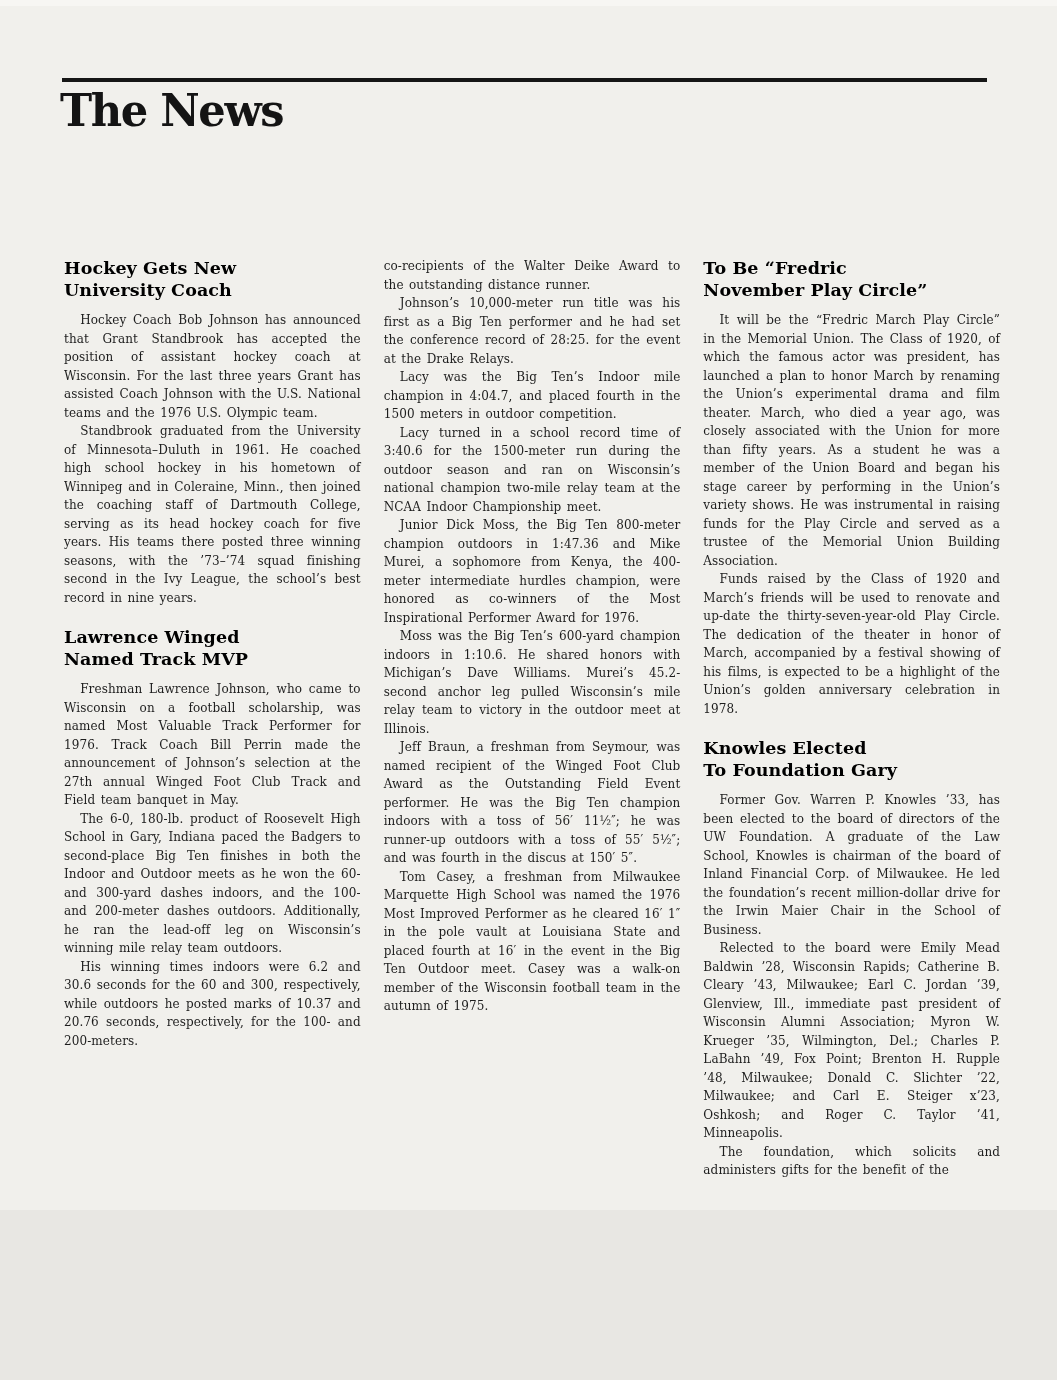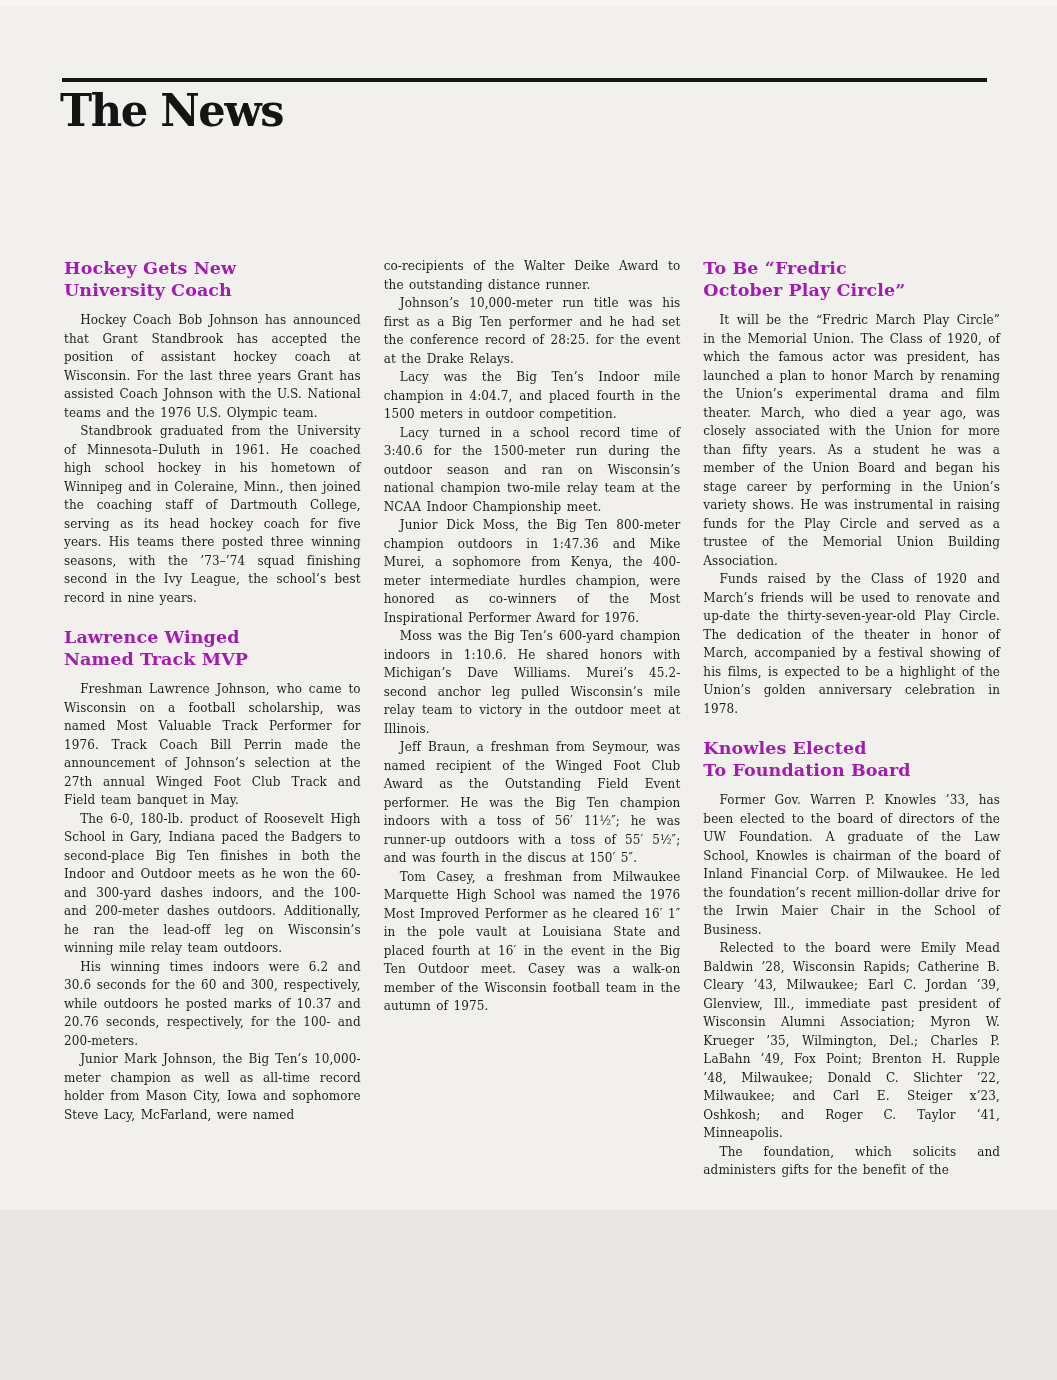--- a/index.html
+++ b/index.html
@@ -55,21 +55,21 @@
   }
   .col {
     flex: 1 1 0;
     min-width: 0;
   }
   .heading {
     margin: 19px 0 10px 0;
     font-size: 17.5px;
     font-weight: 700;
     line-height: 1.26;
-    color: #a21caf;
+    color: #000000;
     letter-spacing: 0.1px;
   }
   .col .heading:first-child {
     margin-top: 0;
   }
   .para {
     margin: 0;
     font-size: 12px;
     line-height: 18.5px;
     text-align: justify;
@@ -96,36 +96,35 @@
   <h1 class="masthead">The News</h1>
   <div class="columns" id="columns">
       <div class="col">
         <h2 class="heading"><span>Hockey Gets New</span><br><span>University Coach</span></h2>
         <p class="para">Hockey Coach Bob Johnson has announced that Grant Standbrook has accepted the position of assistant hockey coach at Wisconsin. For the last three years Grant has assisted Coach Johnson with the U.S. National teams and the 1976 U.S. Olympic team.</p>
         <p class="para">Standbrook graduated from the University of Minnesota–Duluth in 1961. He coached high school hockey in his hometown of Winnipeg and in Coleraine, Minn., then joined the coaching staff of Dartmouth College, serving as its head hockey coach for five years. His teams there posted three winning seasons, with the ’73–’74 squad finishing second in the Ivy League, the school’s best record in nine years.</p>
         <h2 class="heading"><span>Lawrence Winged</span><br><span>Named Track MVP</span></h2>
         <p class="para">Freshman Lawrence Johnson, who came to Wisconsin on a football scholarship, was named Most Valuable Track Performer for 1976. Track Coach Bill Perrin made the announcement of Johnson’s selection at the 27th annual Winged Foot Club Track and Field team banquet in May.</p>
         <p class="para">The 6-0, 180-lb. product of Roosevelt High School in Gary, Indiana paced the Badgers to second-place Big Ten finishes in both the Indoor and Outdoor meets as he won the 60- and 300-yard dashes indoors, and the 100- and 200-meter dashes outdoors. Additionally, he ran the lead-off leg on Wisconsin’s winning mile relay team outdoors.</p>
         <p class="para">His winning times indoors were 6.2 and 30.6 seconds for the 60 and 300, respectively, while outdoors he posted marks of 10.37 and 20.76 seconds, respectively, for the 100- and 200-meters.</p>
-        <p class="para">Junior Mark Johnson, the Big Ten’s 10,000-meter champion as well as all-time record holder from Mason City, Iowa and sophomore Steve Lacy, McFarland, were named</p>
       </div>
       <div class="col">
         <p class="para noindent">co-recipients of the Walter Deike Award to the outstanding distance runner.</p>
         <p class="para">Johnson’s 10,000-meter run title was his first as a Big Ten performer and he had set the conference record of 28:25. for the event at the Drake Relays.</p>
         <p class="para">Lacy was the Big Ten’s Indoor mile champion in 4:04.7, and placed fourth in the 1500 meters in outdoor competition.</p>
         <p class="para">Lacy turned in a school record time of 3:40.6 for the 1500-meter run during the outdoor season and ran on Wisconsin’s national champion two-mile relay team at the NCAA Indoor Championship meet.</p>
         <p class="para">Junior Dick Moss, the Big Ten 800-meter champion outdoors in 1:47.36 and Mike Murei, a sophomore from Kenya, the 400-meter intermediate hurdles champion, were honored as co-winners of the Most Inspirational Performer Award for 1976.</p>
         <p class="para">Moss was the Big Ten’s 600-yard champion indoors in 1:10.6. He shared honors with Michigan’s Dave Williams. Murei’s 45.2-second anchor leg pulled Wisconsin’s mile relay team to victory in the outdoor meet at Illinois.</p>
         <p class="para">Jeff Braun, a freshman from Seymour, was named recipient of the Winged Foot Club Award as the Outstanding Field Event performer. He was the Big Ten champion indoors with a toss of 56′ 11½″; he was runner-up outdoors with a toss of 55′ 5½″; and was fourth in the discus at 150′ 5″.</p>
         <p class="para">Tom Casey, a freshman from Milwaukee Marquette High School was named the 1976 Most Improved Performer as he cleared 16′ 1″ in the pole vault at Louisiana State and placed fourth at 16′ in the event in the Big Ten Outdoor meet. Casey was a walk-on member of the Wisconsin football team in the autumn of 1975.</p>
       </div>
       <div class="col">
-        <h2 class="heading"><span>To Be “Fredric</span><br><span>October Play Circle”</span></h2>
+        <h2 class="heading"><span>To Be “Fredric</span><br><span>November Play Circle”</span></h2>
         <p class="para">It will be the “Fredric March Play Circle” in the Memorial Union. The Class of 1920, of which the famous actor was president, has launched a plan to honor March by renaming the Union’s experimental drama and film theater. March, who died a year ago, was closely associated with the Union for more than fifty years. As a student he was a member of the Union Board and began his stage career by performing in the Union’s variety shows. He was instrumental in raising funds for the Play Circle and served as a trustee of the Memorial Union Building Association.</p>
         <p class="para">Funds raised by the Class of 1920 and March’s friends will be used to renovate and up-date the thirty-seven-year-old Play Circle. The dedication of the theater in honor of March, accompanied by a festival showing of his films, is expected to be a highlight of the Union’s golden anniversary celebration in 1978.</p>
-        <h2 class="heading"><span>Knowles Elected</span><br><span>To Foundation Board</span></h2>
+        <h2 class="heading"><span>Knowles Elected</span><br><span>To Foundation Gary</span></h2>
         <p class="para">Former Gov. Warren P. Knowles ’33, has been elected to the board of directors of the UW Foundation. A graduate of the Law School, Knowles is chairman of the board of Inland Financial Corp. of Milwaukee. He led the foundation’s recent million-dollar drive for the Irwin Maier Chair in the School of Business.</p>
         <p class="para">Relected to the board were Emily Mead Baldwin ’28, Wisconsin Rapids; Catherine B. Cleary ’43, Milwaukee; Earl C. Jordan ’39, Glenview, Ill., immediate past president of Wisconsin Alumni Association; Myron W. Krueger ’35, Wilmington, Del.; Charles P. LaBahn ’49, Fox Point; Brenton H. Rupple ’48, Milwaukee; Donald C. Slichter ’22, Milwaukee; and Carl E. Steiger x’23, Oshkosh; and Roger C. Taylor ’41, Minneapolis.</p>
         <p class="para">The foundation, which solicits and administers gifts for the benefit of the</p>
       </div>
     </div>
   <div class="page-number">20</div>
 </div>
 
 </body></html>

